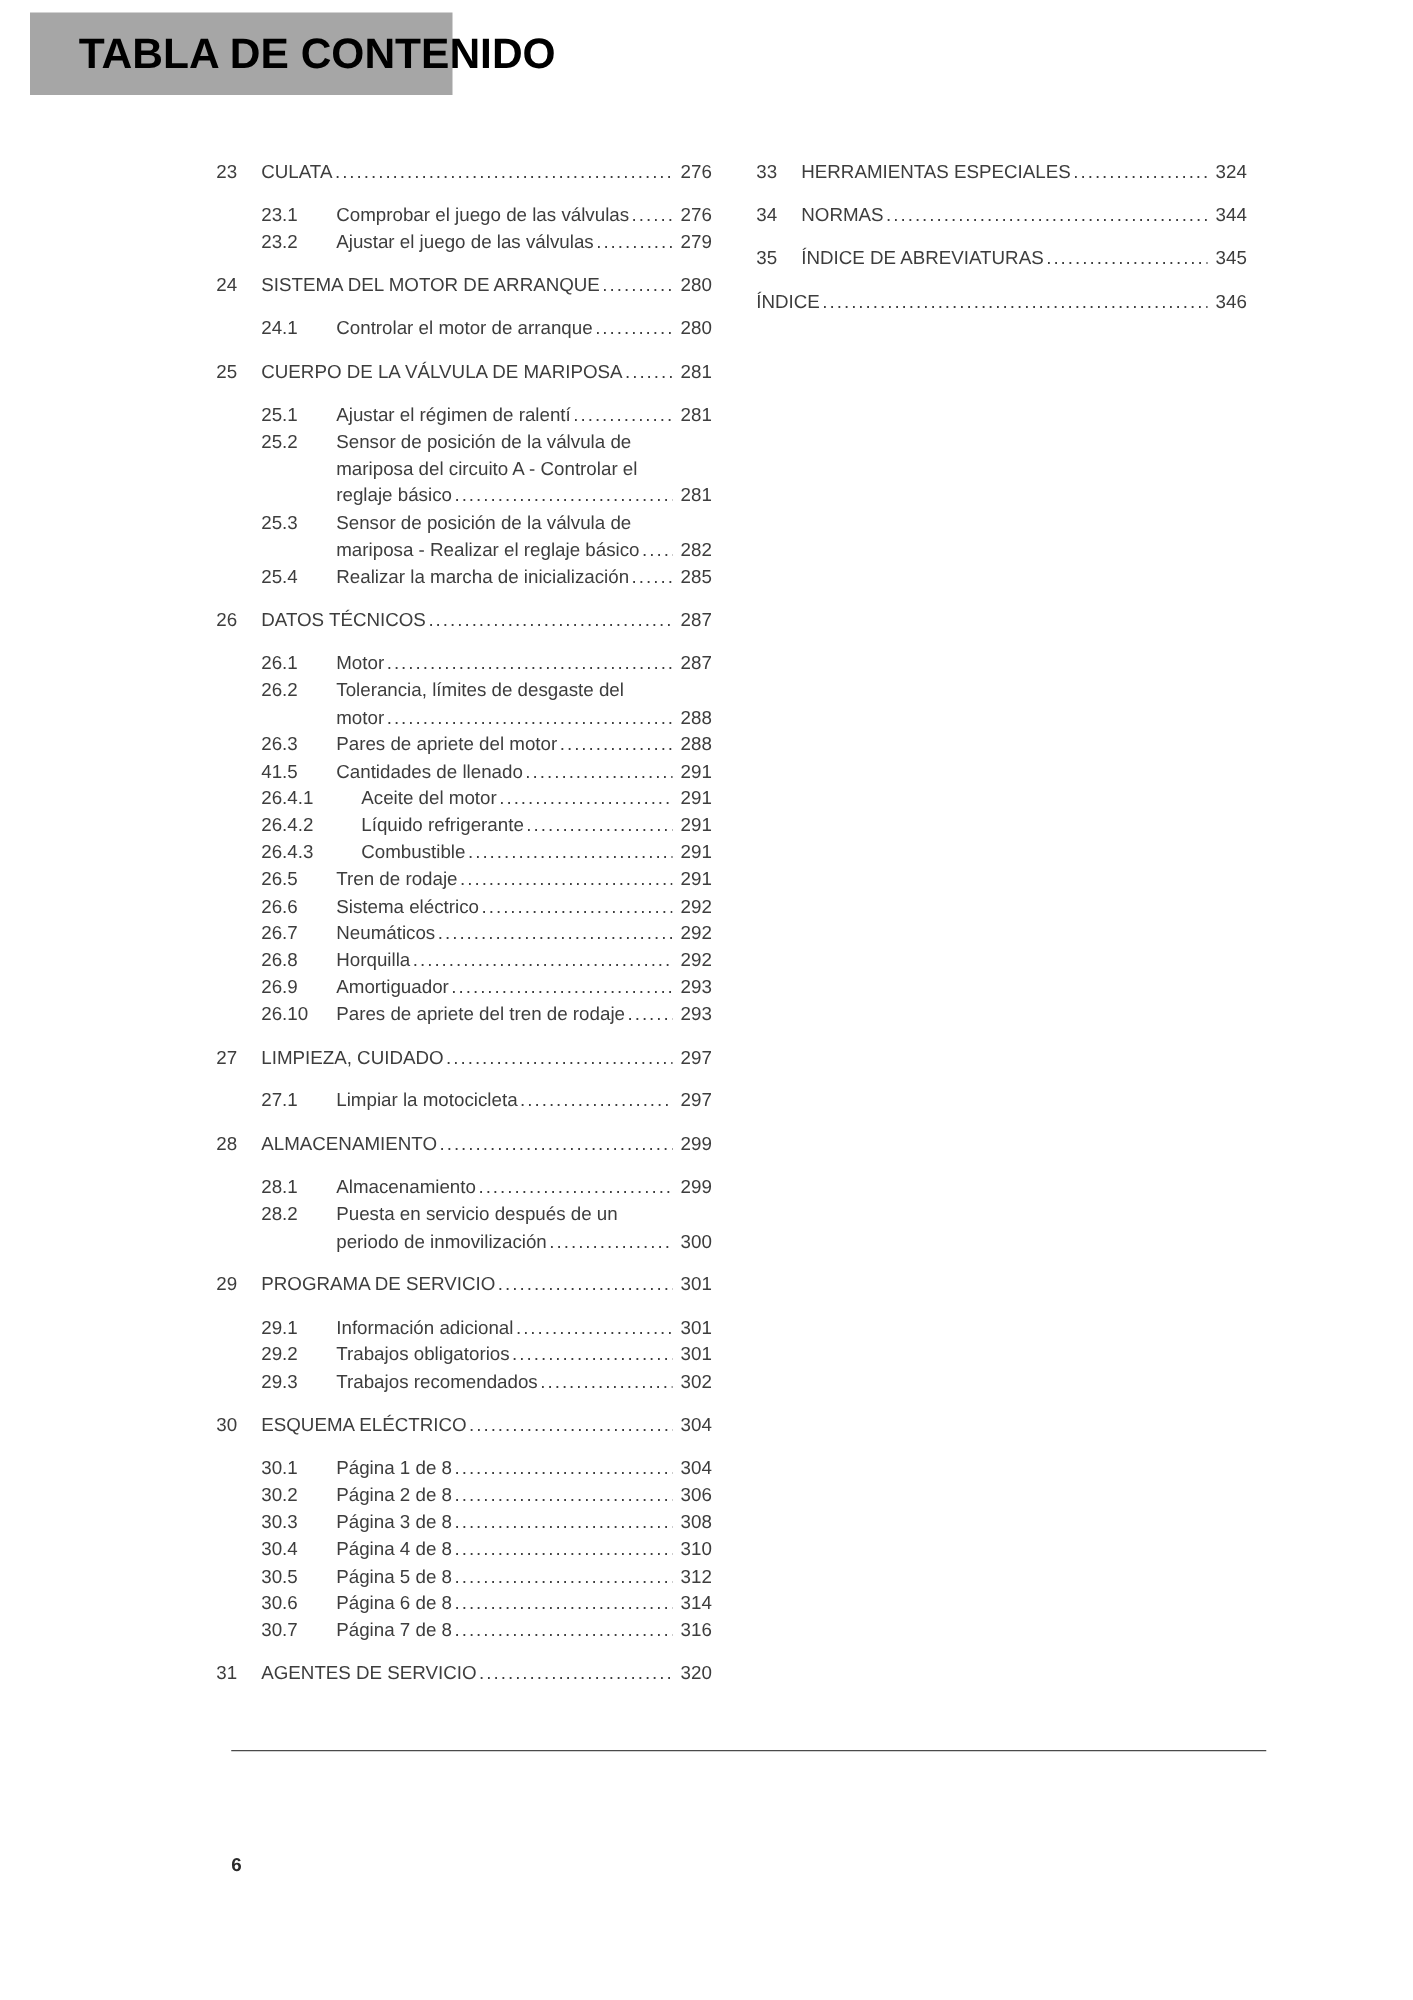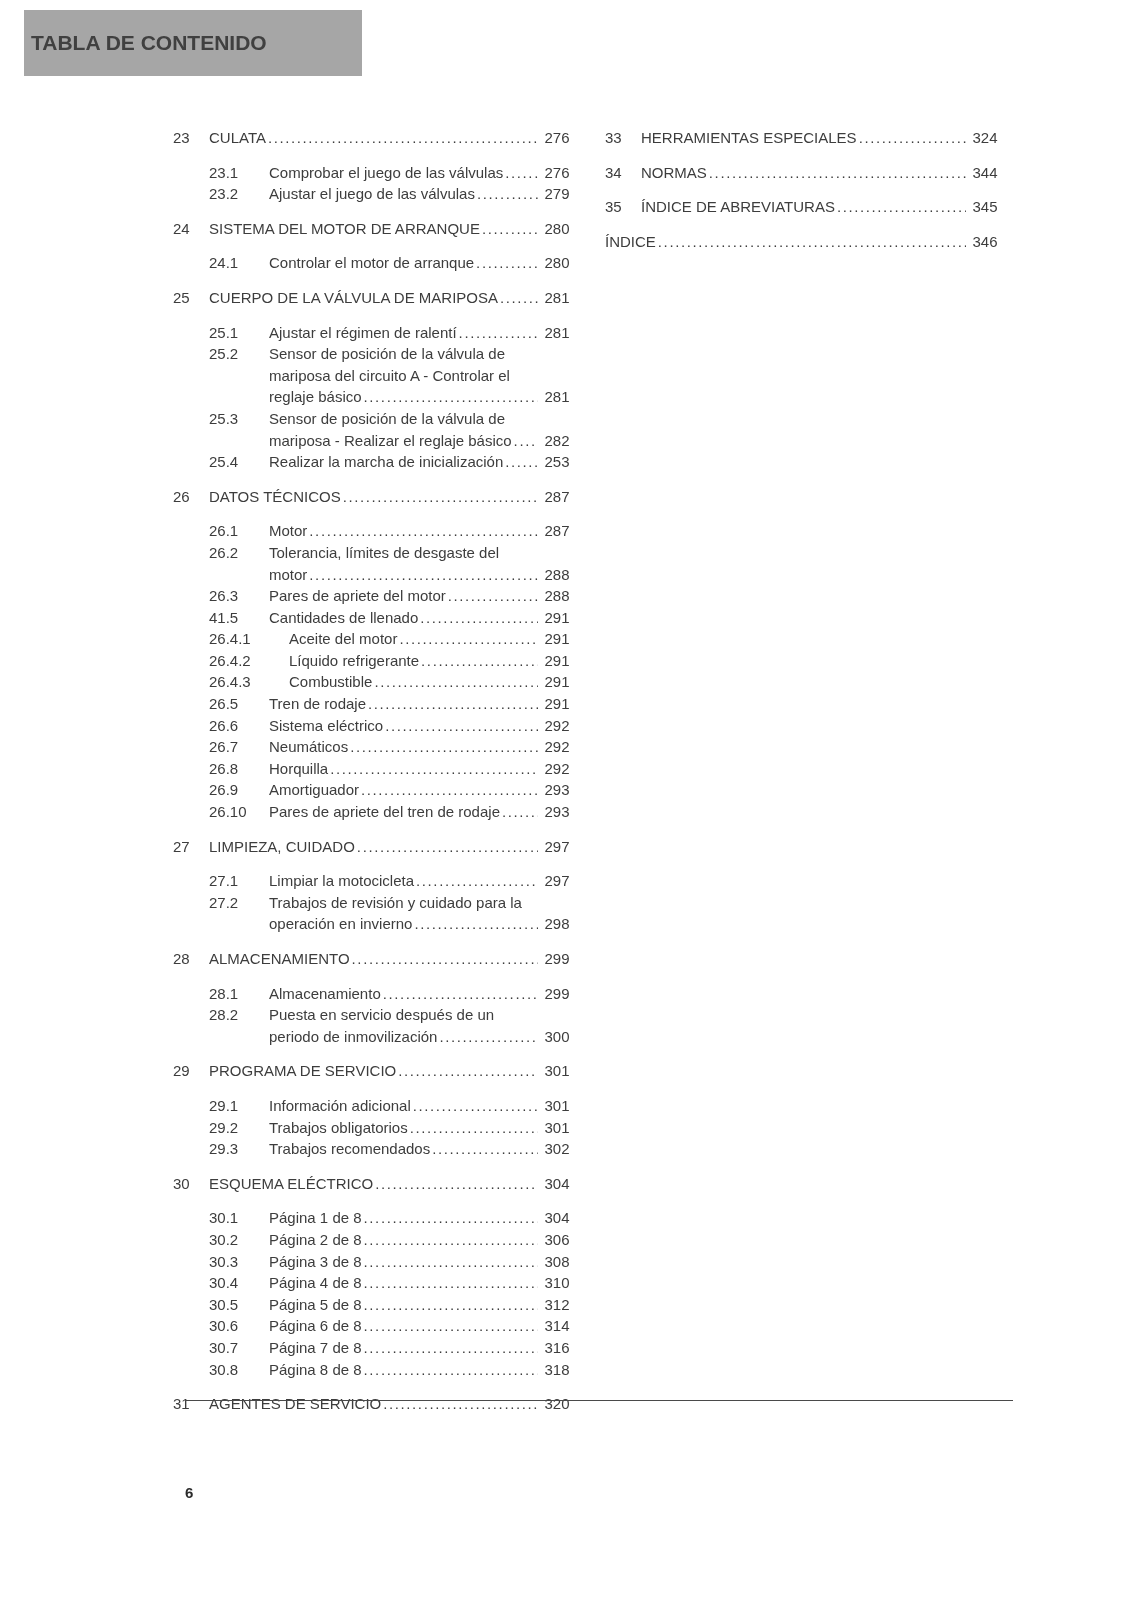--- a/index.html
+++ b/index.html
@@ -12,22 +12,22 @@
     position: relative;
     overflow: hidden;
   }
   .header-box {
     position: absolute; left: 24px; top: 10px;
     width: 338px; height: 66px;
     background: #a6a6a6;
     display: flex; align-items: center;
   }
   .header-title {
-    font-size: 21px; font-weight: bold; color: #404040;
-    padding-left: 7px; white-space: nowrap;
+    font-size: 34px; font-weight: bold; color: #000000;
+    padding-left: 7px; white-space: nowrap; margin-left: 32px;
   }
   .toc-wrap {
     position: absolute; left: 173px; top: 114px;
     width: 828px;
     display: flex;
   }
   .toc-col-left  { width: 400px; margin-right: 32px; }
   .toc-col-right { width: 396px; }
 
   .toc-entry {
@@ -170,21 +170,21 @@
               <span class="page-num">282</span>
             </div>
           </div>
         </div>
         <div class="toc-entry level-1">
           <span class="num">25.4</span>
           <div class="entry-body">
             <div class="last-line">
               <span class="title-text">Realizar la marcha de inicialización</span>
               <span class="leader"></span>
-              <span class="page-num">253</span>
+              <span class="page-num">285</span>
             </div>
           </div>
         </div>
         <div class="toc-entry level-0">
           <span class="num">26</span>
           <div class="entry-body">
             <div class="last-line">
               <span class="title-text">DATOS TÉCNICOS</span>
               <span class="leader"></span>
               <span class="page-num">287</span>
@@ -335,31 +335,20 @@
         <div class="toc-entry level-1">
           <span class="num">27.1</span>
           <div class="entry-body">
             <div class="last-line">
               <span class="title-text">Limpiar la motocicleta</span>
               <span class="leader"></span>
               <span class="page-num">297</span>
             </div>
           </div>
         </div>
-        <div class="toc-entry level-1">
-          <span class="num">27.2</span>
-          <div class="entry-body">
-            <div class="title-line">Trabajos de revisión y cuidado para la</div>
-            <div class="last-line">
-              <span class="title-text">operación en invierno</span>
-              <span class="leader"></span>
-              <span class="page-num">298</span>
-            </div>
-          </div>
-        </div>
         <div class="toc-entry level-0">
           <span class="num">28</span>
           <div class="entry-body">
             <div class="last-line">
               <span class="title-text">ALMACENAMIENTO</span>
               <span class="leader"></span>
               <span class="page-num">299</span>
             </div>
           </div>
         </div>
@@ -494,30 +483,20 @@
             </div>
           </div>
         </div>
         <div class="toc-entry level-1">
           <span class="num">30.7</span>
           <div class="entry-body">
             <div class="last-line">
               <span class="title-text">Página 7 de 8</span>
               <span class="leader"></span>
               <span class="page-num">316</span>
-            </div>
-          </div>
-        </div>
-        <div class="toc-entry level-1">
-          <span class="num">30.8</span>
-          <div class="entry-body">
-            <div class="last-line">
-              <span class="title-text">Página 8 de 8</span>
-              <span class="leader"></span>
-              <span class="page-num">318</span>
             </div>
           </div>
         </div>
         <div class="toc-entry level-0">
           <span class="num">31</span>
           <div class="entry-body">
             <div class="last-line">
               <span class="title-text">AGENTES DE SERVICIO</span>
               <span class="leader"></span>
               <span class="page-num">320</span>

